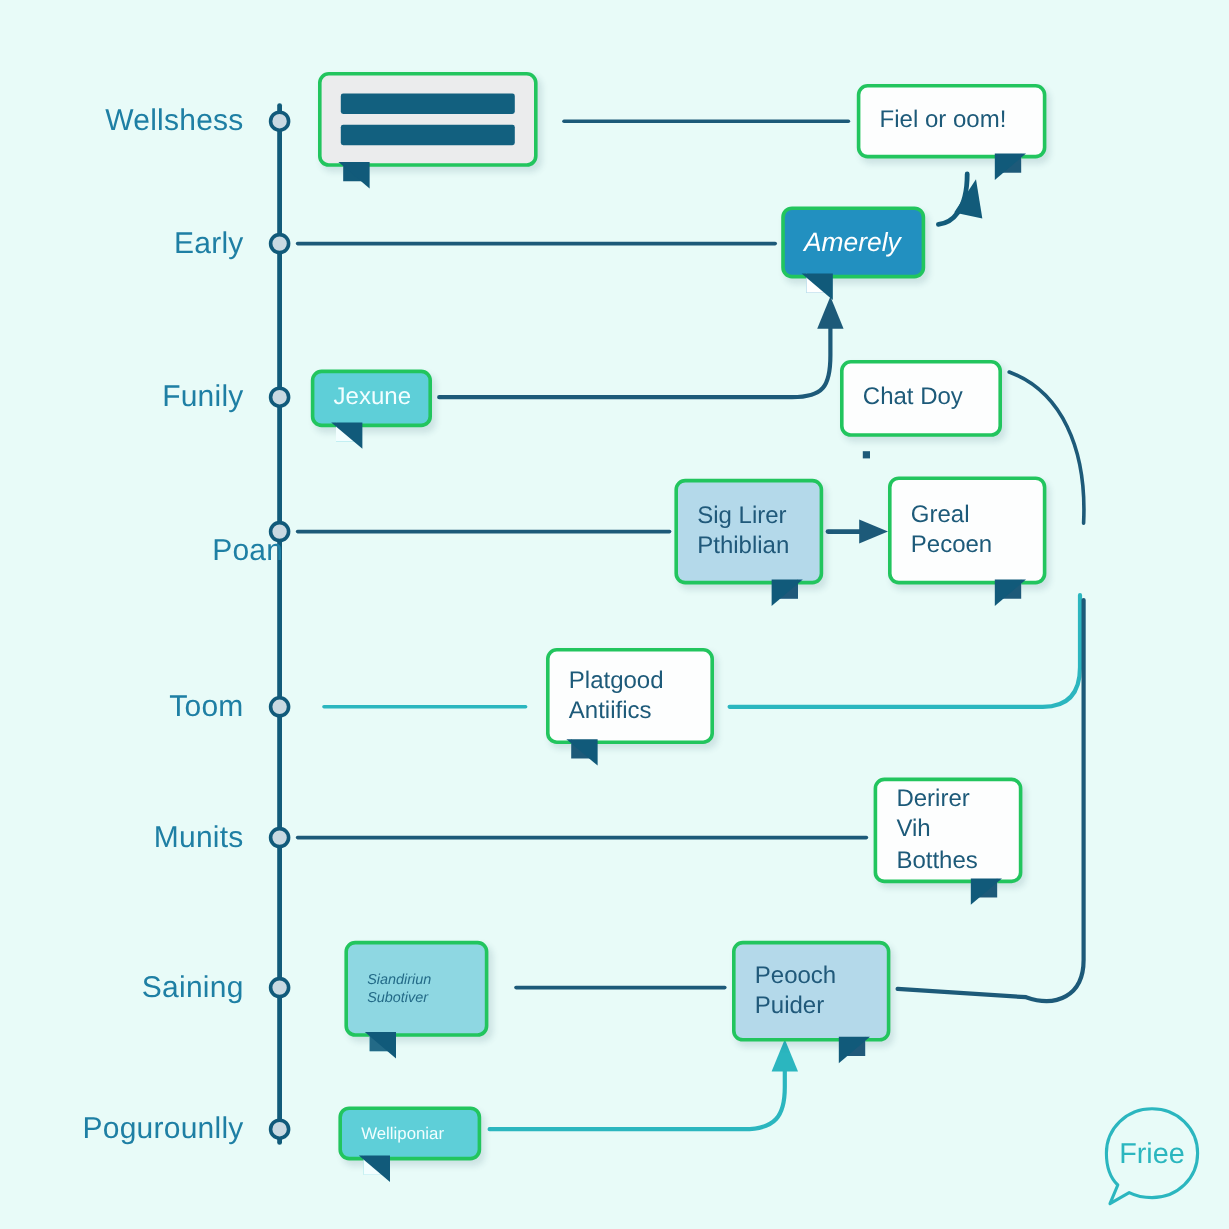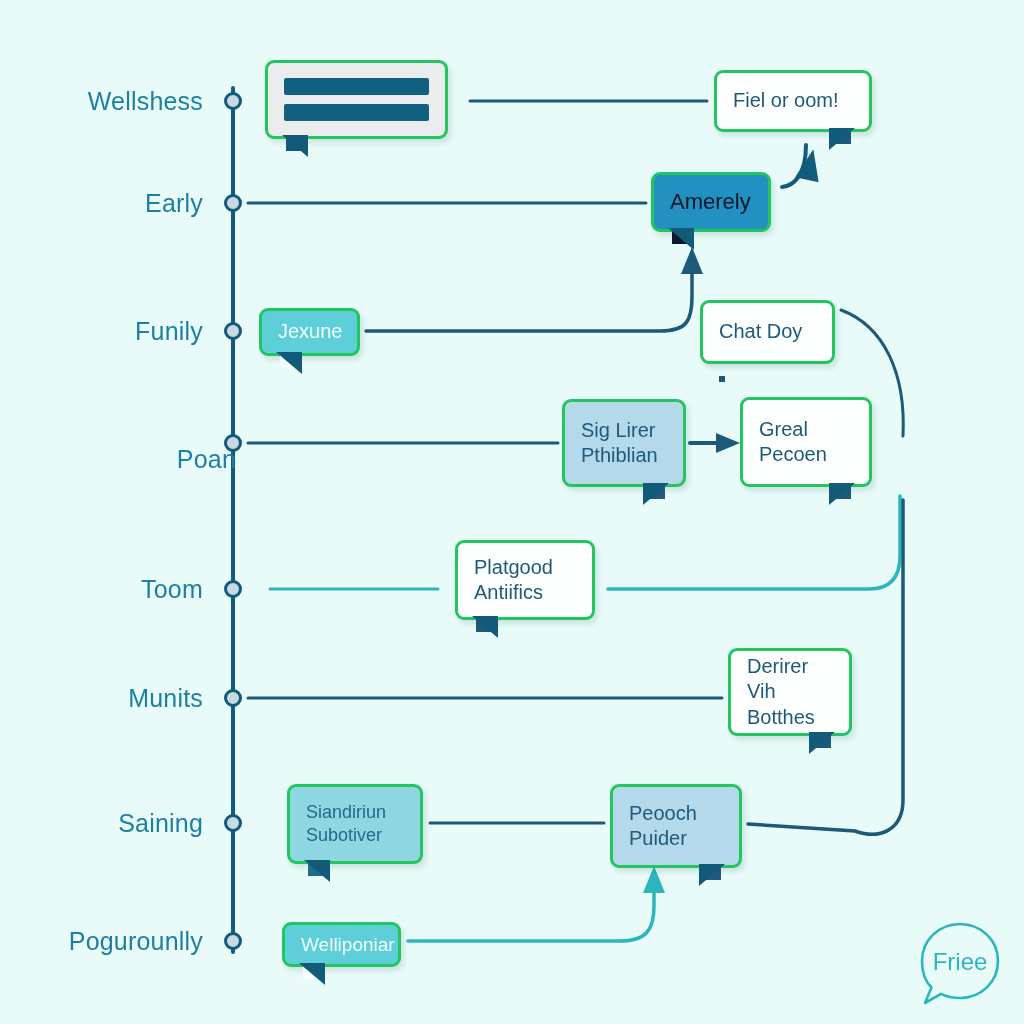--- a/index.html
+++ b/index.html
@@ -64,21 +64,21 @@
     left:18px;border-width:16px 0 0 19px;
     border-color:inherit transparent transparent transparent;
   }
   .bubble.tail-right .tailfill{
     right:18px;border-width:16px 19px 0 0;
     border-color:inherit transparent transparent transparent;
   }
 
   .b-grey{background:#ebeced;color:#125b7a;}
   .b-white{background:#fdfefe;color:#1d5a79;}
-  .b-blue{background:#2290c0;color:#0f172a;}
+  .b-blue{background:#2290c0;color:#ffffff;font-style:italic;}
   .b-cyan{background:#5ecfd8;color:#f2feff;}
   .b-cyan2{background:#8ed7e2;color:#236a87;}
   .b-pale{background:#b4d9ea;color:#20597a;}
 
   
   .redact{display:block;background:#12607f;border-radius:2px;}
 
   
   .logo{
     position:absolute;right:18px;bottom:14px;width:92px;height:92px;z-index:5;
@@ -185,31 +185,31 @@
       <div class="bubble b-white tail-left" style="left: 455px; top: 540px; width: 140px; height: 80px; font-size: 20px;">
         <span class="txt">Platgood
 Antiifics</span>
         <span class="tailfill" style="border-top-color: rgb(253, 254, 254);"></span>
       </div>
       <div class="bubble b-white tail-right" style="left: 728px; top: 648px; width: 124px; height: 88px; font-size: 20px;">
         <span class="txt">Derirer
 Vih Botthes</span>
         <span class="tailfill" style="border-top-color: rgb(253, 254, 254);"></span>
       </div>
-      <div class="bubble b-cyan2 tail-left" style="left: 287px; top: 784px; width: 136px; height: 80px; font-size: 18px;">
+      <div class="bubble b-cyan2 tail-left" style="left: 287px; top: 784px; width: 120px; height: 80px; font-size: 12px; font-style: italic;">
         <span class="txt">Siandiriun
 Subotiver</span>
         <span class="tailfill" style="border-top-color: rgb(142, 215, 226);"></span>
       </div>
       <div class="bubble b-pale tail-right" style="left: 610px; top: 784px; width: 132px; height: 84px; font-size: 20px;">
         <span class="txt">Peooch
 Puider</span>
         <span class="tailfill" style="border-top-color: rgb(180, 217, 234);"></span>
       </div>
-      <div class="bubble b-cyan tail-left" style="left: 282px; top: 922px; width: 119px; height: 45px; font-size: 19px;">
+      <div class="bubble b-cyan tail-left" style="left: 282px; top: 922px; width: 119px; height: 45px; font-size: 14px;">
         <span class="txt">Welliponiar</span>
         <span class="tailfill" style="border-top-color: rgb(94, 207, 216);"></span>
       </div>
     </div>
 
   <div class="logo">
     <svg viewBox="0 0 92 92" width="92" height="92">
       <path d="M46 6 C67 6 84 22 84 43 C84 64 67 80 46 80 C39 80 32.5 78.5 27 75.8
                L11 85 L17.5 69.5 C10.5 62.8 8 53.5 8 43 C8 22 25 6 46 6 Z" fill="none" stroke="#2bb6bf" stroke-width="2.6" stroke-linejoin="round"></path>
     </svg>

